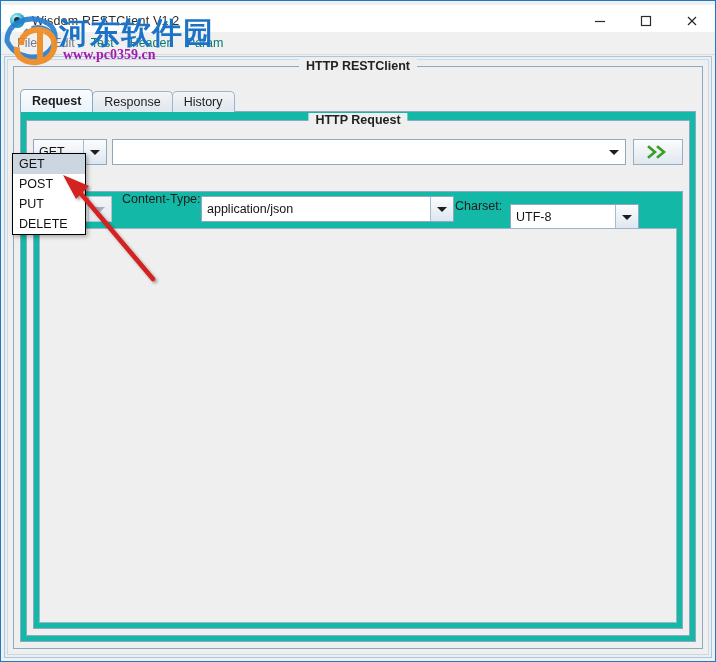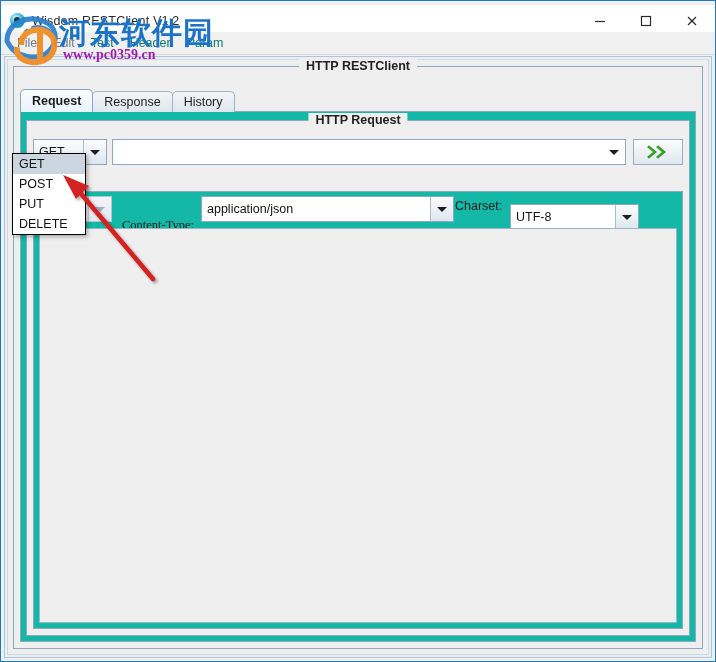--- a/index.html
+++ b/index.html
@@ -277,21 +277,21 @@
 
                   <div style="position:absolute;left:0;top:0;right:0;height:34px;">
 
                     <div class="combo disabled" style="position:absolute;left:6px;top:4px;width:72px;">
                       <div class="val">String</div>
                       <div class="arrow">
                           <div class="tri dim"></div>
                         </div>
                     </div>
 
-                    <div class="lbl" style="position:absolute;left:88px;top:26px;font-family:Liberation Serif, serif;">Content-Type:</div>
+                    <div class="lbl" style="position:absolute;left:88px;top:0;">Content-Type:</div>
 
                     <div class="combo" style="position:absolute;left:167px;top:4px;width:253px;">
                       <div class="val">application/json</div>
                       <div class="arrow">
                           <div class="tri"></div>
                         </div>
                     </div>
 
                     <div class="lbl" style="position:absolute;left:421px;top:7px;">Charset:</div>
 

